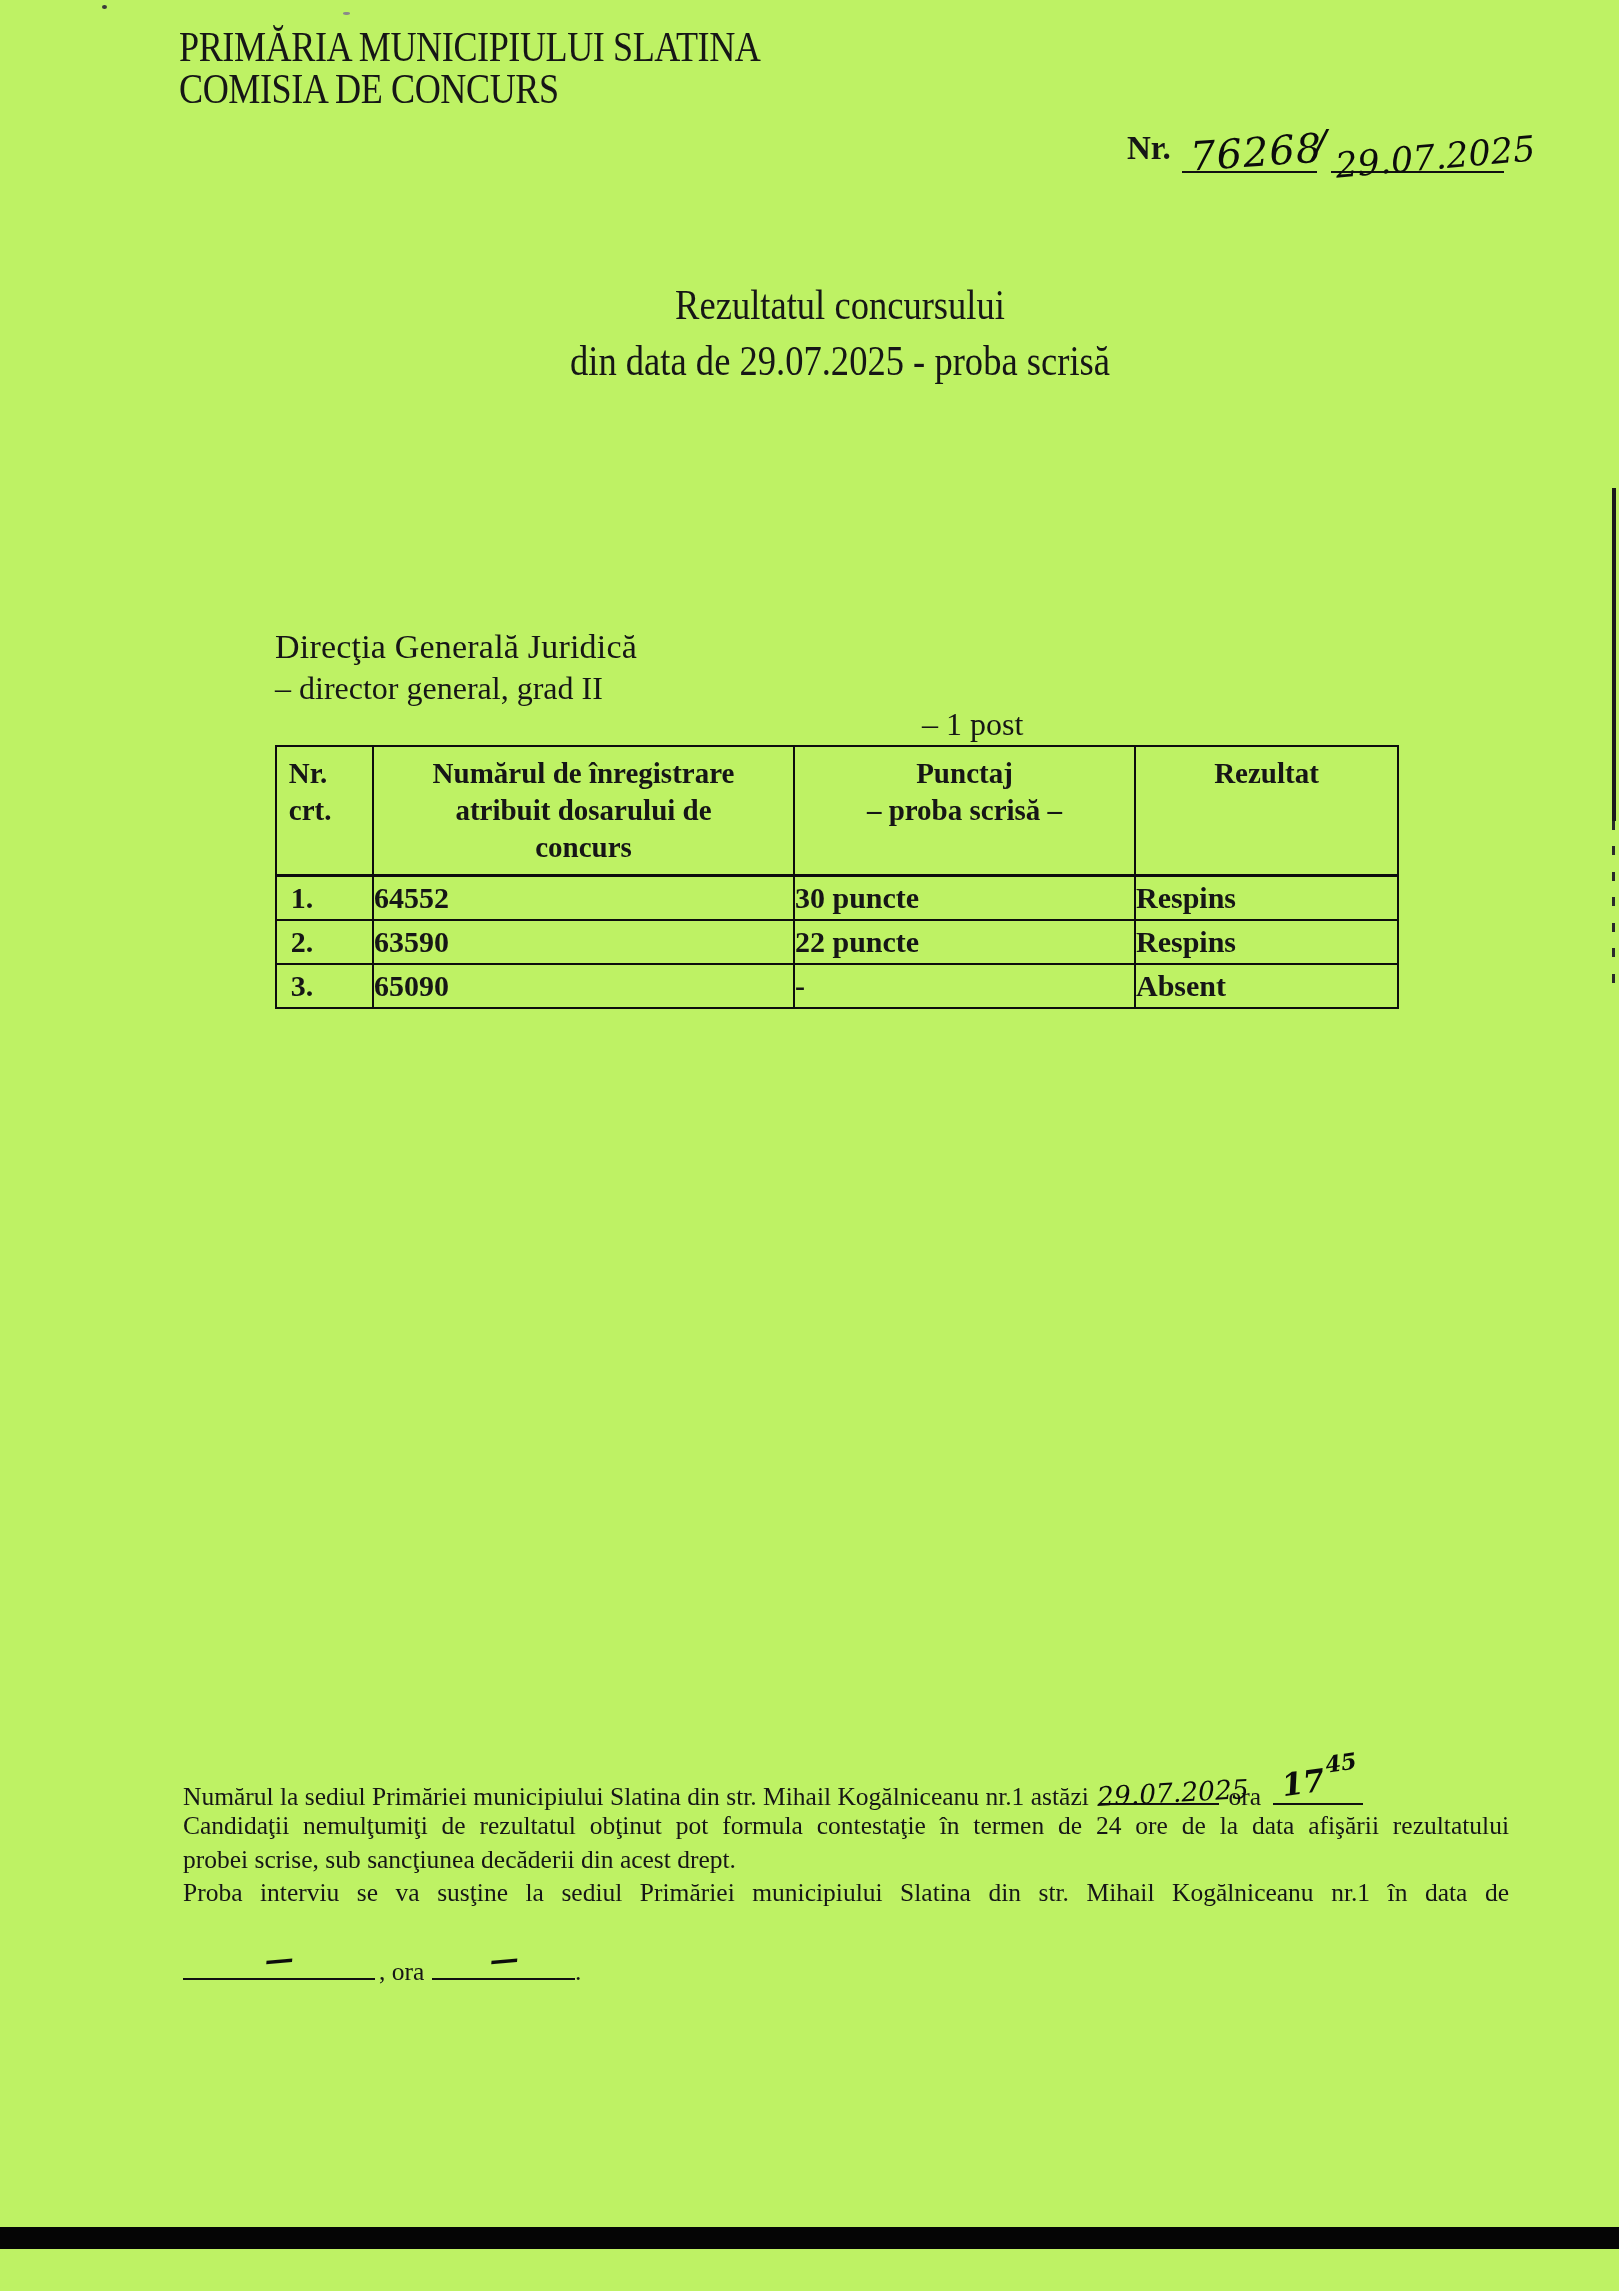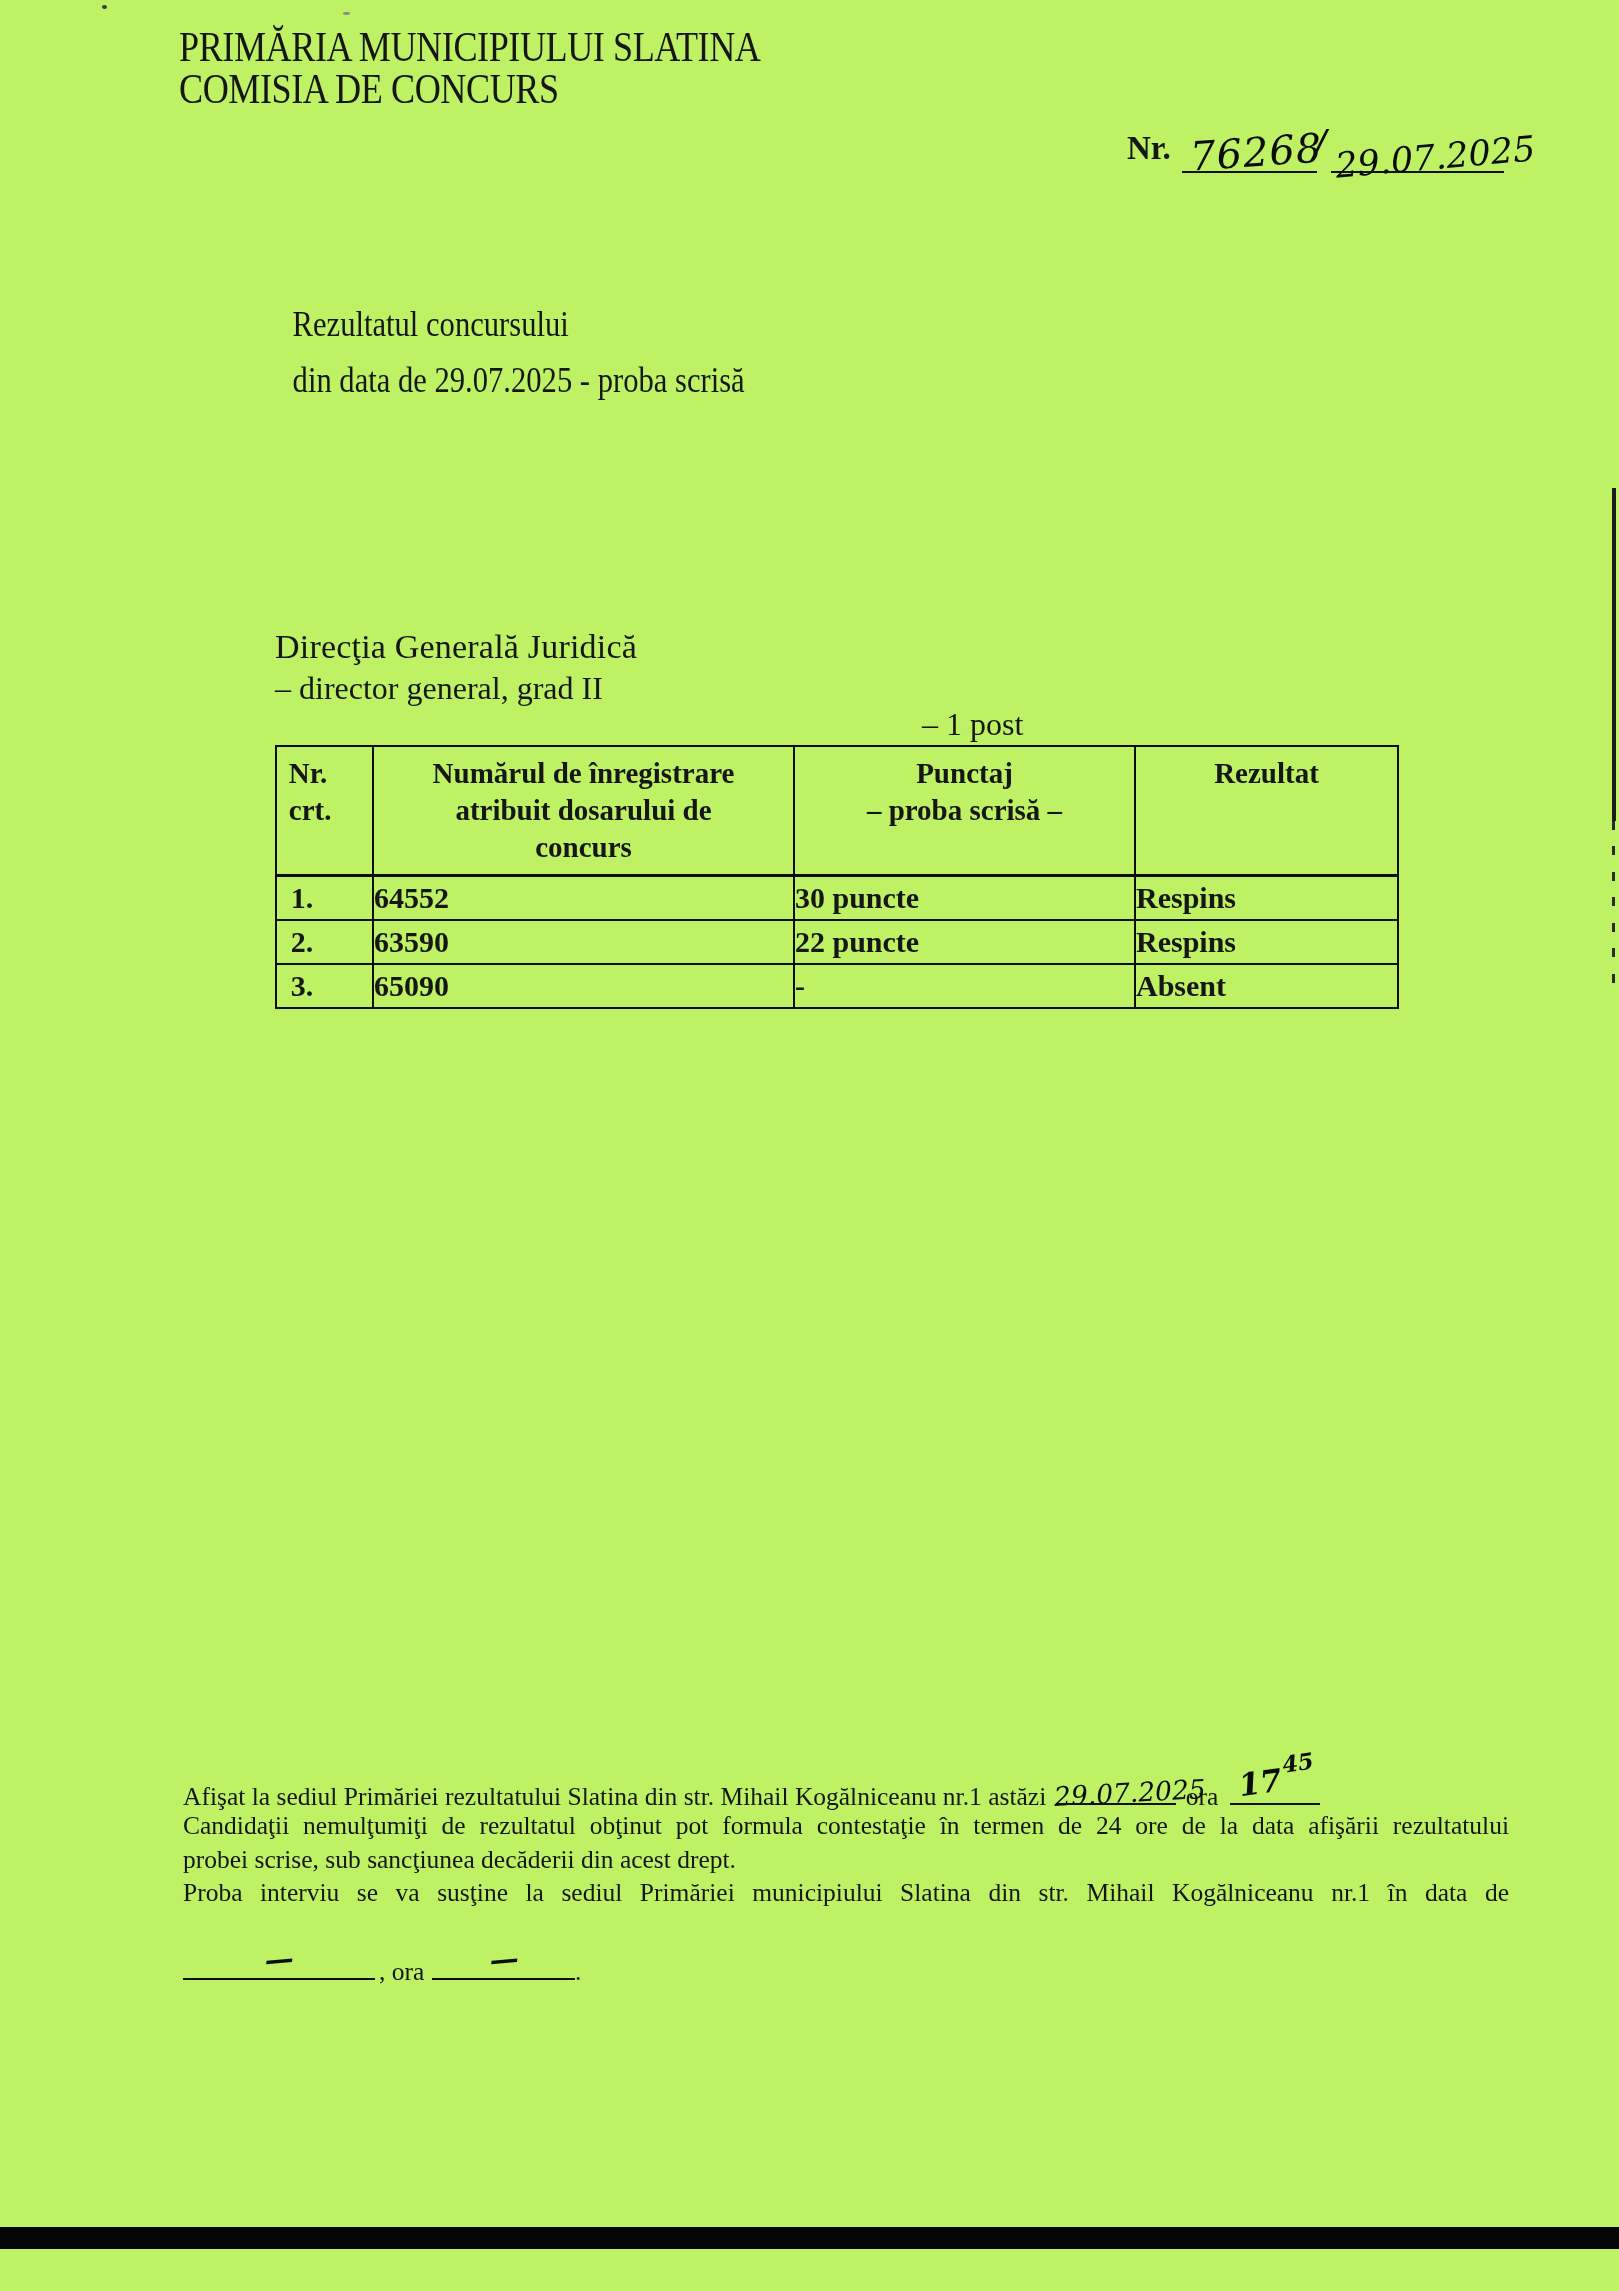--- a/index.html
+++ b/index.html
@@ -47,22 +47,22 @@
     font-size:40px;transform:rotate(-4deg);
     letter-spacing:1px;white-space:nowrap;
   }
   .reg-date{
     position:absolute;left:3.9px;bottom:-5.9px;
     font-size:35px;transform:rotate(-5deg);
     letter-spacing:0px;white-space:nowrap;
   }
   
   .title-block{
-    position:absolute;left:196px;top:296px;width:1288px;
-    font-size:36px;line-height:56px;
+    position:absolute;left:196px;top:277px;width:1288px;
+    text-align:center;font-size:43px;line-height:56px;
   }
   .title-block .tline{transform:scaleX(0.85);transform-origin:center;display:block;white-space:nowrap;}
   
   .section-dept{
     position:absolute;left:275px;top:628px;
     font-size:34px;font-weight:normal;letter-spacing:0.2px;white-space:nowrap;
   }
   .section-pos{
     position:absolute;left:275px;top:670px;
     font-size:32px;white-space:nowrap;
@@ -218,21 +218,21 @@
       <tr>
         <td class="c-no">3.</td>
         <td>65090</td>
         <td>-</td>
         <td>Absent</td>
       </tr>
     </tbody>
   </table>
 
   <div class="footer-line fl1">
-    <span>Afişat la sediul Primăriei rezultatului Slatina din str. Mihail Kogălniceanu nr.1 astăzi</span>
+    <span>Numărul la sediul Primăriei municipiului Slatina din str. Mihail Kogălniceanu nr.1 astăzi</span>
     <span class="fill-blank date-blank">
       <span class="hand foot-date">29.07.2025</span>
     </span>
     <span>ora</span>
     <span class="fill-blank time-blank">
       <span class="hand foot-time"><span>17</span><sup>45</sup></span>
     </span>
   </div>
 
   <div class="footer-line fl2">Candidaţii nemulţumiţi de rezultatul obţinut pot formula contestaţie în termen de 24 ore de la data afişării rezultatului</div>

